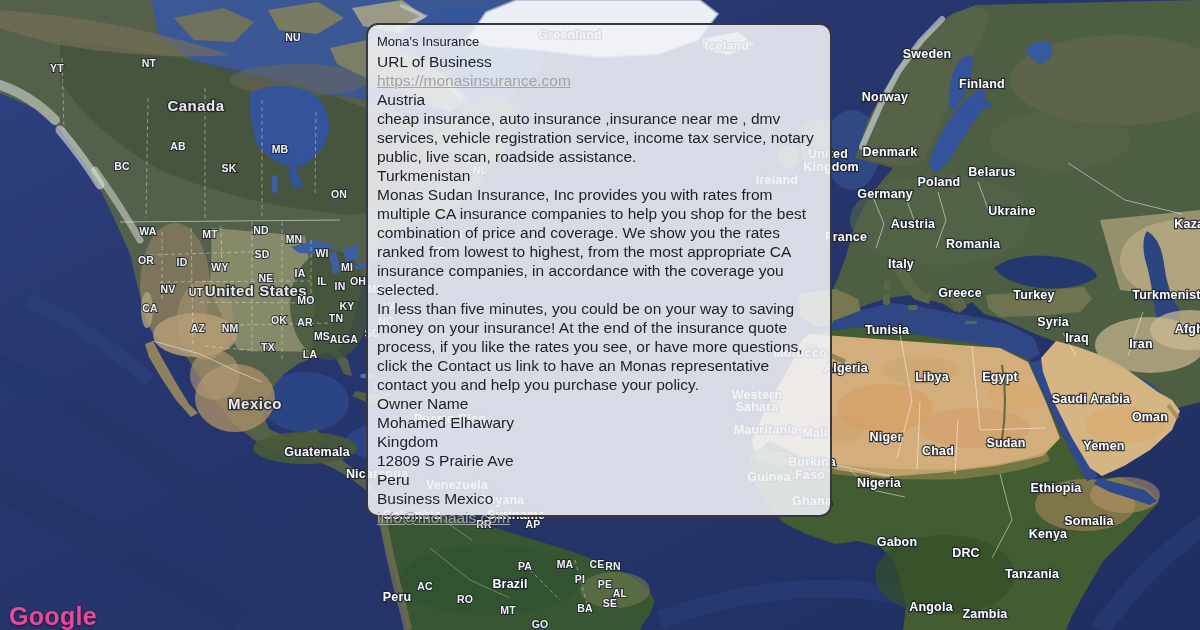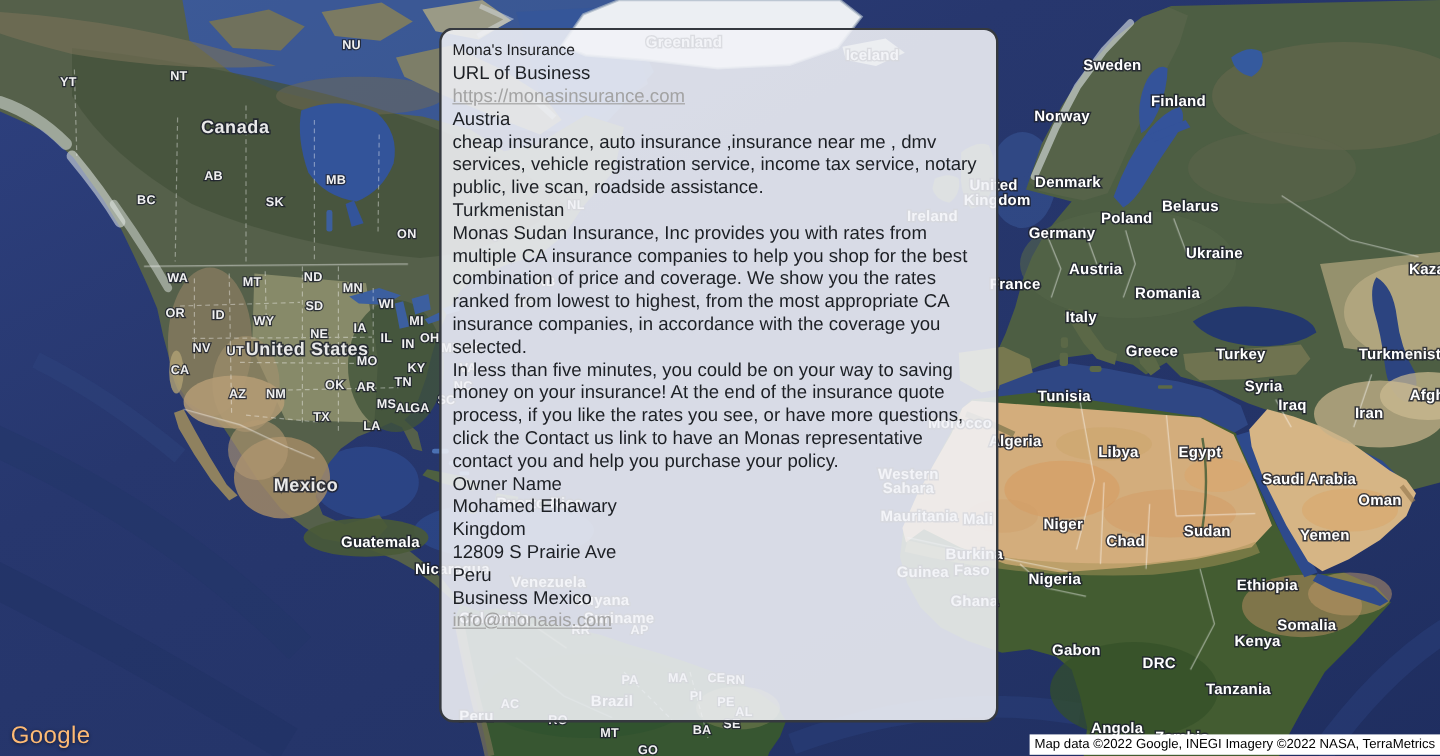--- a/index.html
+++ b/index.html
@@ -5,32 +5,32 @@
   html,body{margin:0;padding:0;background:#10193c;}
   .stage{position:relative;width:1200px;height:630px;overflow:hidden;font-family:"Liberation Sans",sans-serif;}
   .stage svg.map{position:absolute;inset:0;display:block;}
   
   .ml{font-family:"Liberation Sans",sans-serif;text-anchor:middle;fill:#ffffff;stroke:rgba(30,34,46,0.85);stroke-width:2.4px;paint-order:stroke;font-weight:700;letter-spacing:.2px;}
   .lg{font-size:15px;fill:#e9e9e9;stroke-width:2.7px;letter-spacing:.5px;}
   .c{font-size:12.5px;}
   .s{font-size:10.5px;stroke-width:2px;fill:#f1f1f1;}
   
   .info-card{
-    position:absolute;left:366px;top:23px;width:466px;height:579px;box-sizing:border-box;
+    position:absolute;left:366px;top:23px;width:466px;height:494px;box-sizing:border-box;
     background:rgba(241,243,247,0.88);
     border:2px solid #35393f;border-radius:12px;
     padding:6px 10px 0 9px;
     color:#1d2025;font-size:15.5px;line-height:19px;
   }
   .card-title{font-size:13px;line-height:21px;color:#202124;}
   .line{display:block;}
   a.link{color:#a3a3a3;text-decoration:underline;cursor:pointer;}
   
   .google-logo{
-    position:absolute;left:9px;top:602px;color:#fdba74;font-size:20px;font-weight:400;
+    position:absolute;left:9px;top:602px;color:#ec4899;font-size:25px;font-weight:700;
     letter-spacing:.3px;text-shadow:0 1px 3px rgba(0,0,0,.55);cursor:pointer;
   }
   .attribution{
     position:absolute;right:0;bottom:1px;background:#ffffff;color:#000000;
     font-size:11px;line-height:15px;padding:1px 4px 1px 4px;white-space:nowrap;
   }
 </style>
 </head>
 <body>
 
@@ -348,15 +348,14 @@
     <span class="line">Owner Name</span>
     <span class="line">Mohamed Elhawary</span>
     <span class="line">Kingdom</span>
     <span class="line">12809 S Prairie Ave</span>
     <span class="line">Peru</span>
     <span class="line">Business Mexico</span>
     <a class="line link">info@monaais.com</a>
   </div>
 
   <div class="google-logo">Google</div>
-  <div class="attribution">Map data ©2022 Google, INEGI Imagery ©2022 NASA, TerraMetrics</div>
 
 </div>
 
 </body></html>

